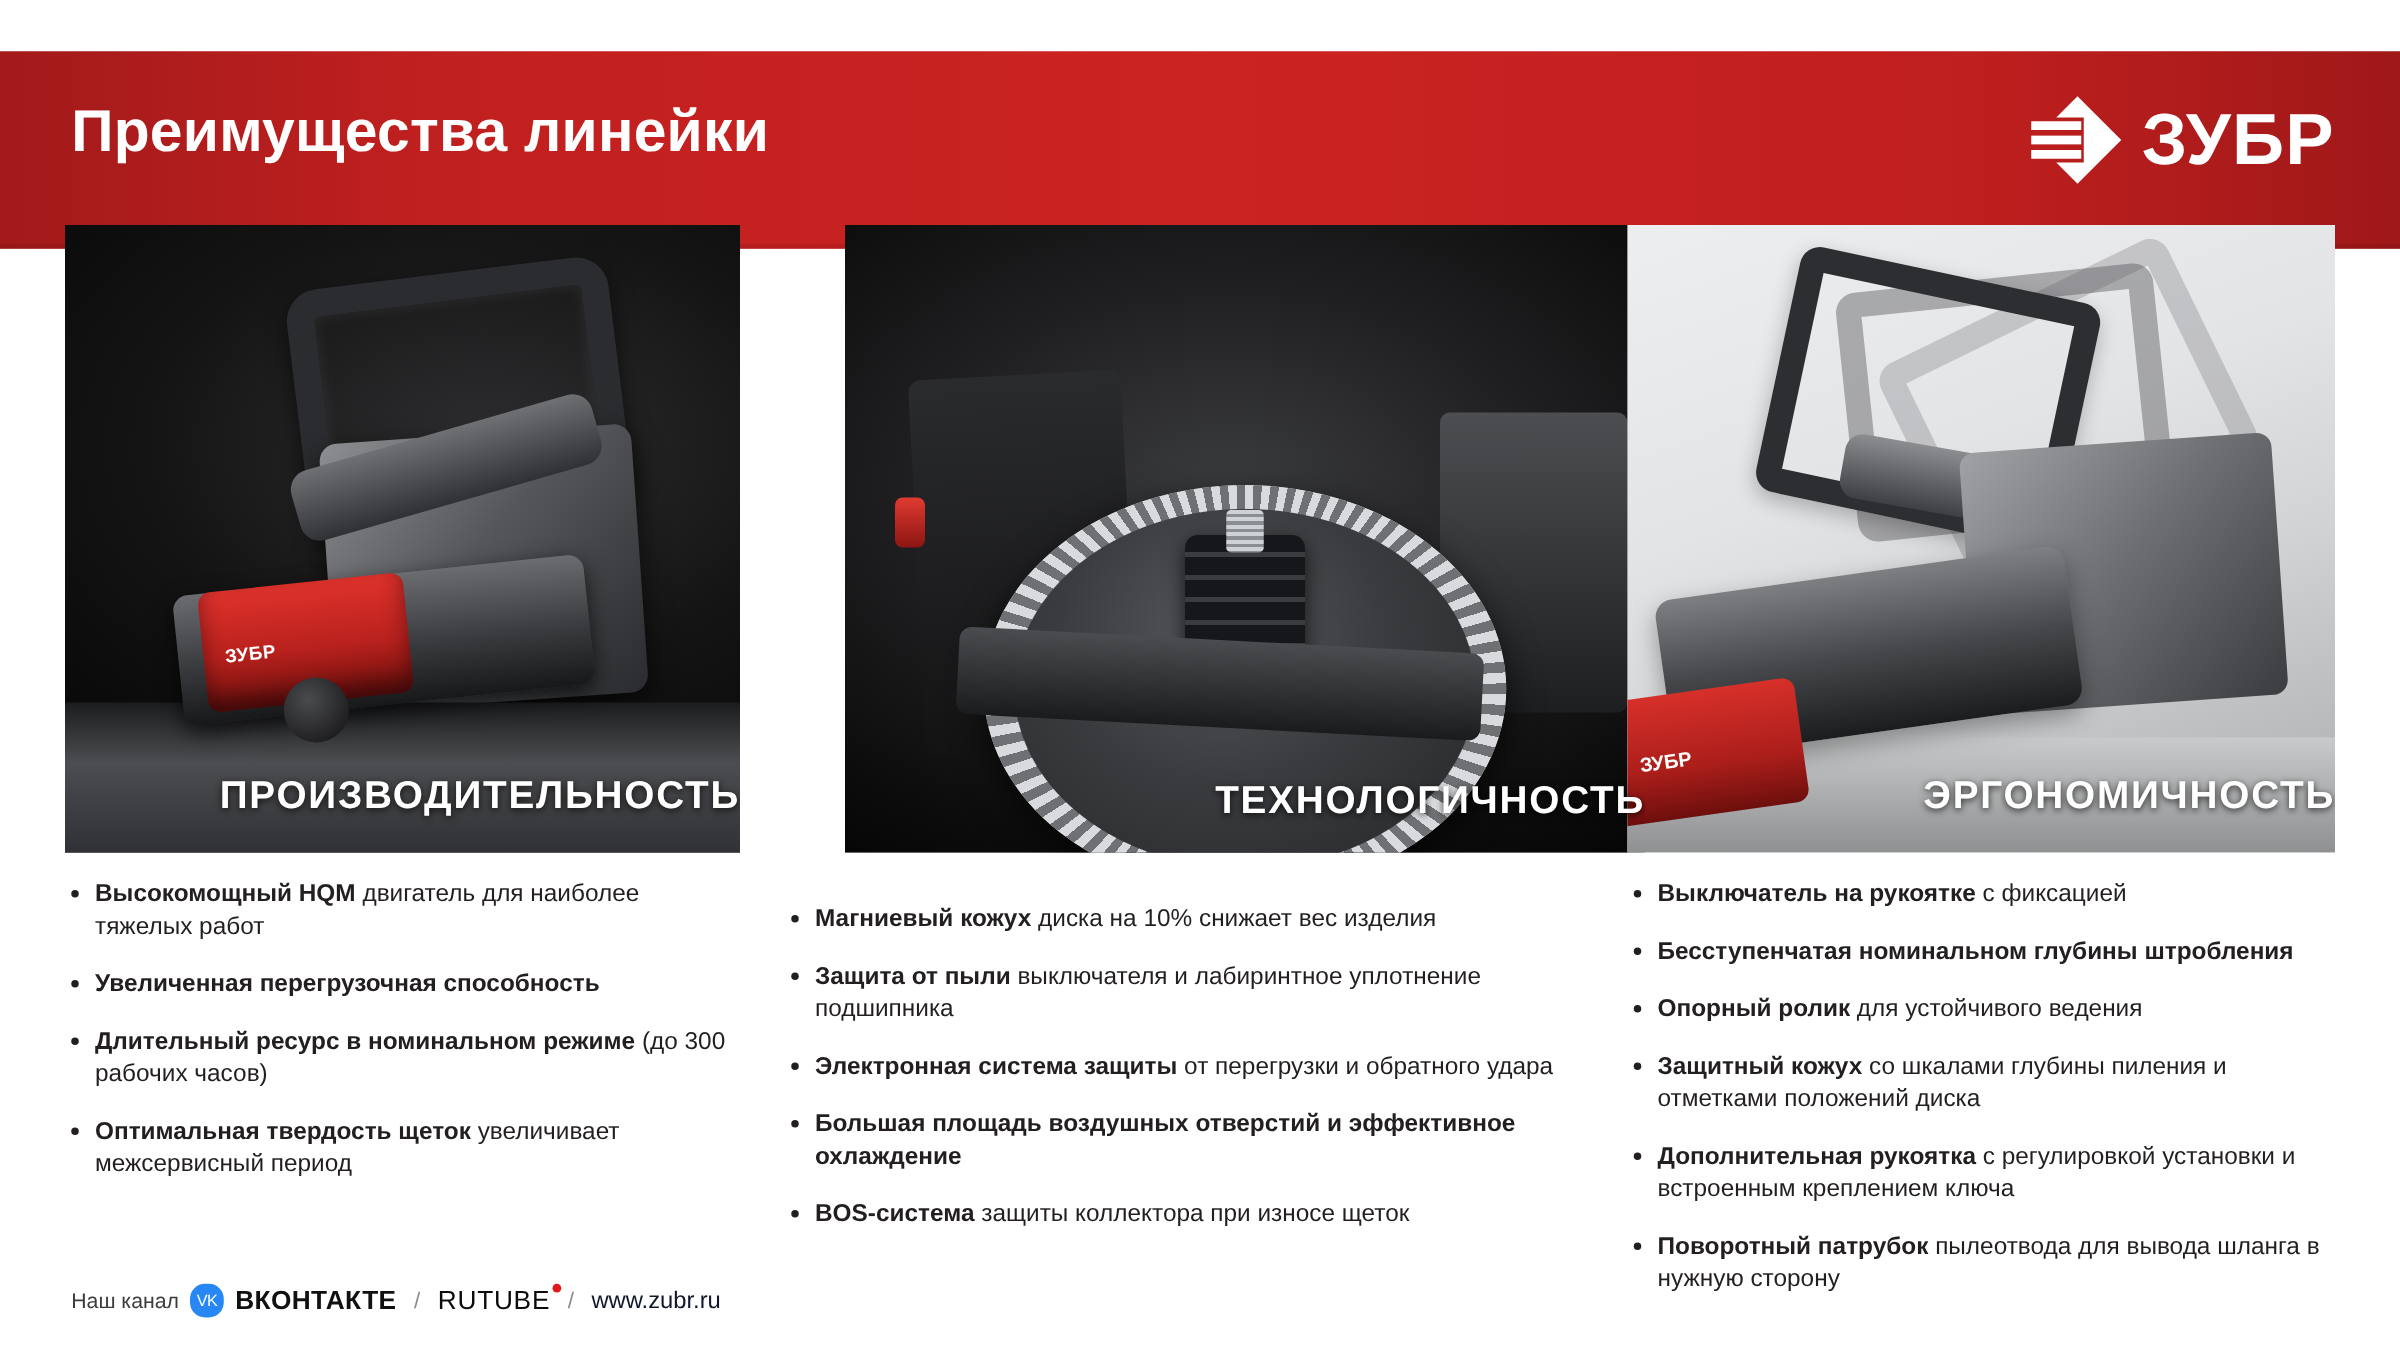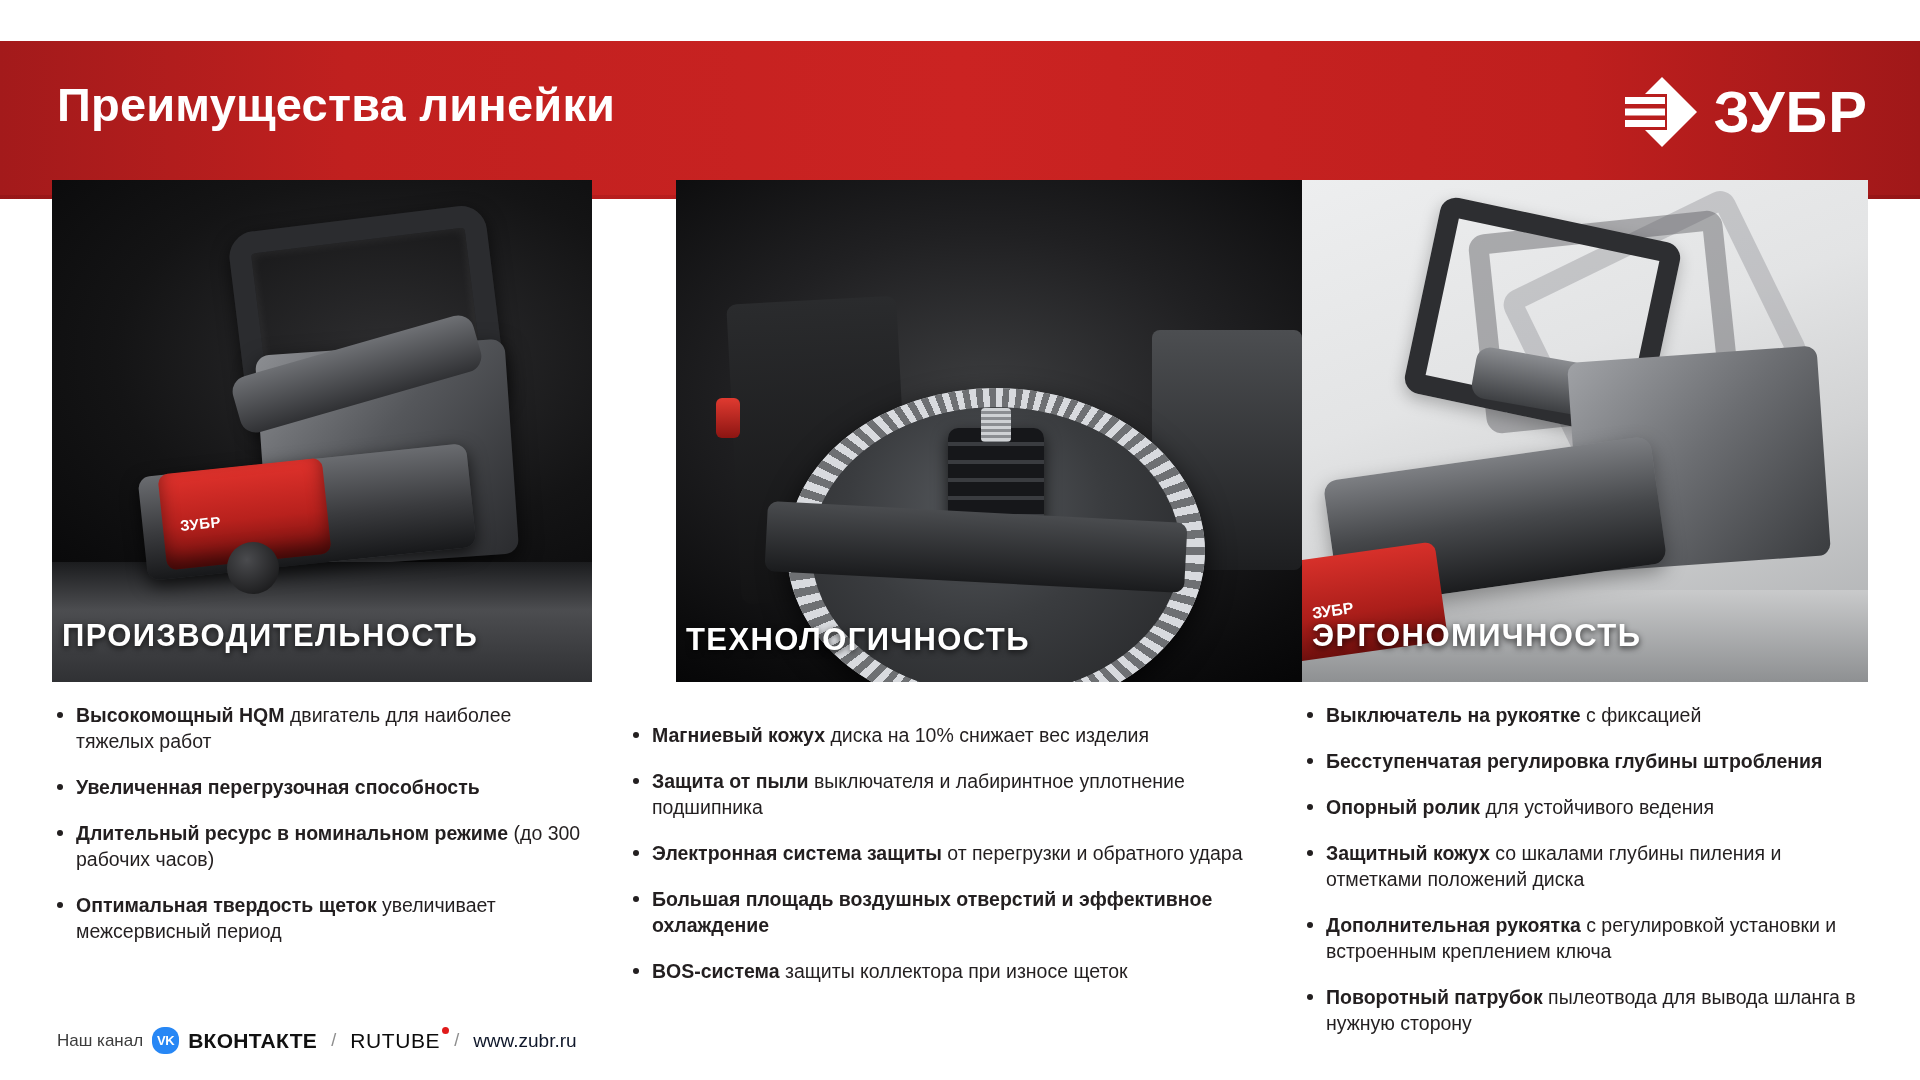--- a/index.html
+++ b/index.html
@@ -47,26 +47,25 @@
   .col-1{left:52px;width:540px;}
   .col-2{left:628px;width:640px;padding-left:48px;}
   .col-3{left:1302px;width:566px;}
 
   .panel{position:relative;overflow:hidden;display:block;}
   .panel-1{height:502px;background:#0a0a0a;}
   .panel-2{height:502px;background:#0c0c0c;}
   .panel-3{height:502px;background:#e6e8e8;}
 
   .panel-caption{
-    position:absolute;left:0;width:100%;text-align:left;
+    position:absolute;left:0;width:100%;text-align:right;
     color:#ffffff;font-weight:bold;font-size:31px;letter-spacing:1.4px;
     text-shadow:0 2px 6px rgba(0,0,0,.75);
     font-family:"Liberation Sans","DejaVu Sans",sans-serif;
     z-index:6;
-    margin-left:10px;
   }
   .cap-1{bottom:28px;}
   .cap-2{bottom:24px;}
   .cap-3{bottom:28px;}
 
   
   .art{position:absolute;inset:0;}
 
   
   .p1-bg{position:absolute;inset:0;background:
@@ -164,21 +163,21 @@
   
   .footer{
     position:absolute;left:57px;bottom:26px;
     display:flex;align-items:center;gap:9px;
     font-family:"Liberation Sans","DejaVu Sans",sans-serif;
   }
   .f-lead{color:#3c3c3c;font-size:17px;}
   .vk-icon{
     width:27px;height:27px;border-radius:12px;background:#2787f5;
     display:flex;align-items:center;justify-content:center;
-    color:#fff;font-size:13px;font-weight:bold;letter-spacing:-.5px;
+    color:#fff;font-size:13px;font-weight:normal;letter-spacing:-.5px;
   }
   .vk-word{color:#111;font-size:21px;font-weight:bold;letter-spacing:.3px;}
   .f-sep{color:#8d8d8d;font-size:18px;margin:0 5px;}
   .rutube{position:relative;color:#0b0b0b;font-size:21px;font-weight:normal;letter-spacing:.6px;}
   .rutube-dot{
     position:absolute;right:-9px;top:-2px;width:7px;height:7px;border-radius:50%;background:#e01a1a;
   }
   .f-url{color:#0f172a;font-size:19px;}
 </style>
 </head>
@@ -279,21 +278,21 @@
       <div class="p3-logo">ЗУБР</div>
     </div>
     <div class="panel-caption cap-3">ЭРГОНОМИЧНОСТЬ</div>
   </div>
 
   <ul class="bullets list-3">
     <li>
       <span class="b-strong">Выключатель на рукоятке</span><span class="b-rest"> с фиксацией</span>
     </li>
     <li>
-      <span class="b-strong">Бесступенчатая регулировка глубины штробления</span><span class="b-rest"></span>
+      <span class="b-strong">Бесступенчатая номинальном глубины штробления</span><span class="b-rest"></span>
     </li>
     <li>
       <span class="b-strong">Опорный ролик</span><span class="b-rest"> для устойчивого ведения</span>
     </li>
     <li>
       <span class="b-strong">Защитный кожух</span><span class="b-rest"> со шкалами глубины пиления и отметками положений диска</span>
     </li>
     <li>
       <span class="b-strong">Дополнительная рукоятка</span><span class="b-rest"> с регулировкой установки и встроенным креплением ключа</span>
     </li>

